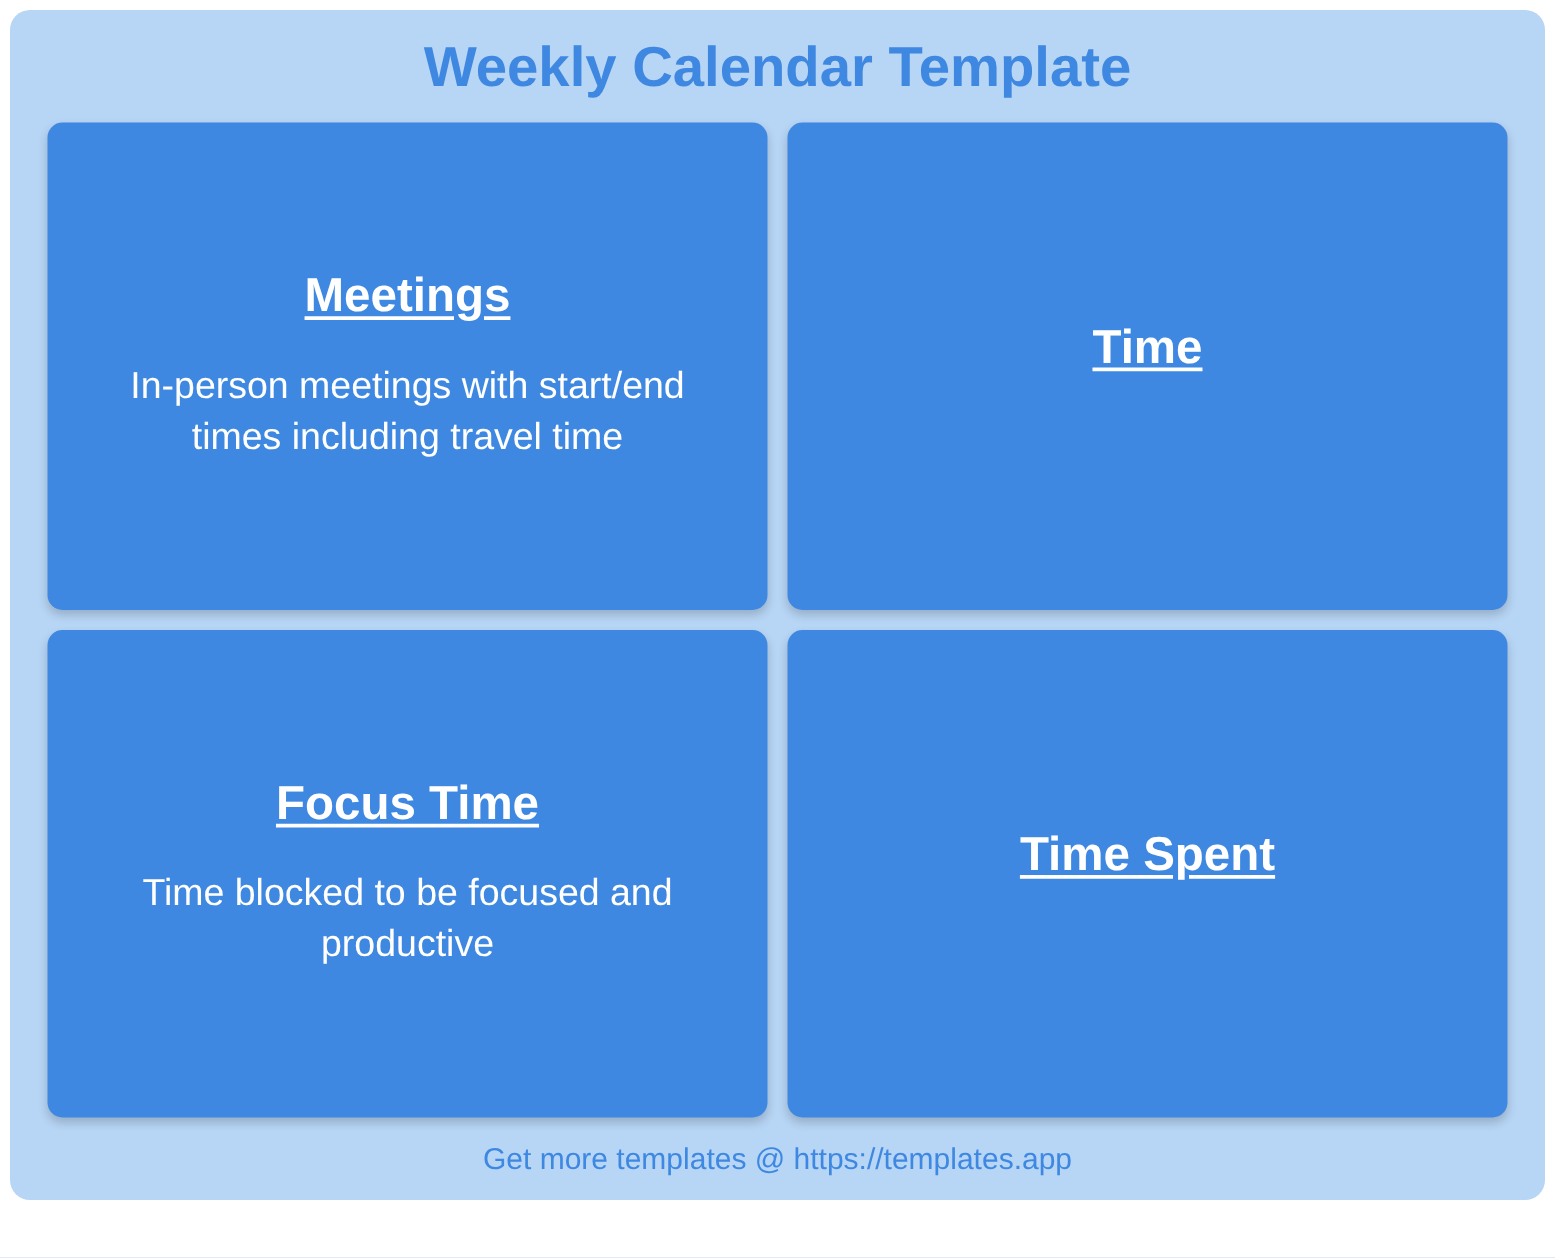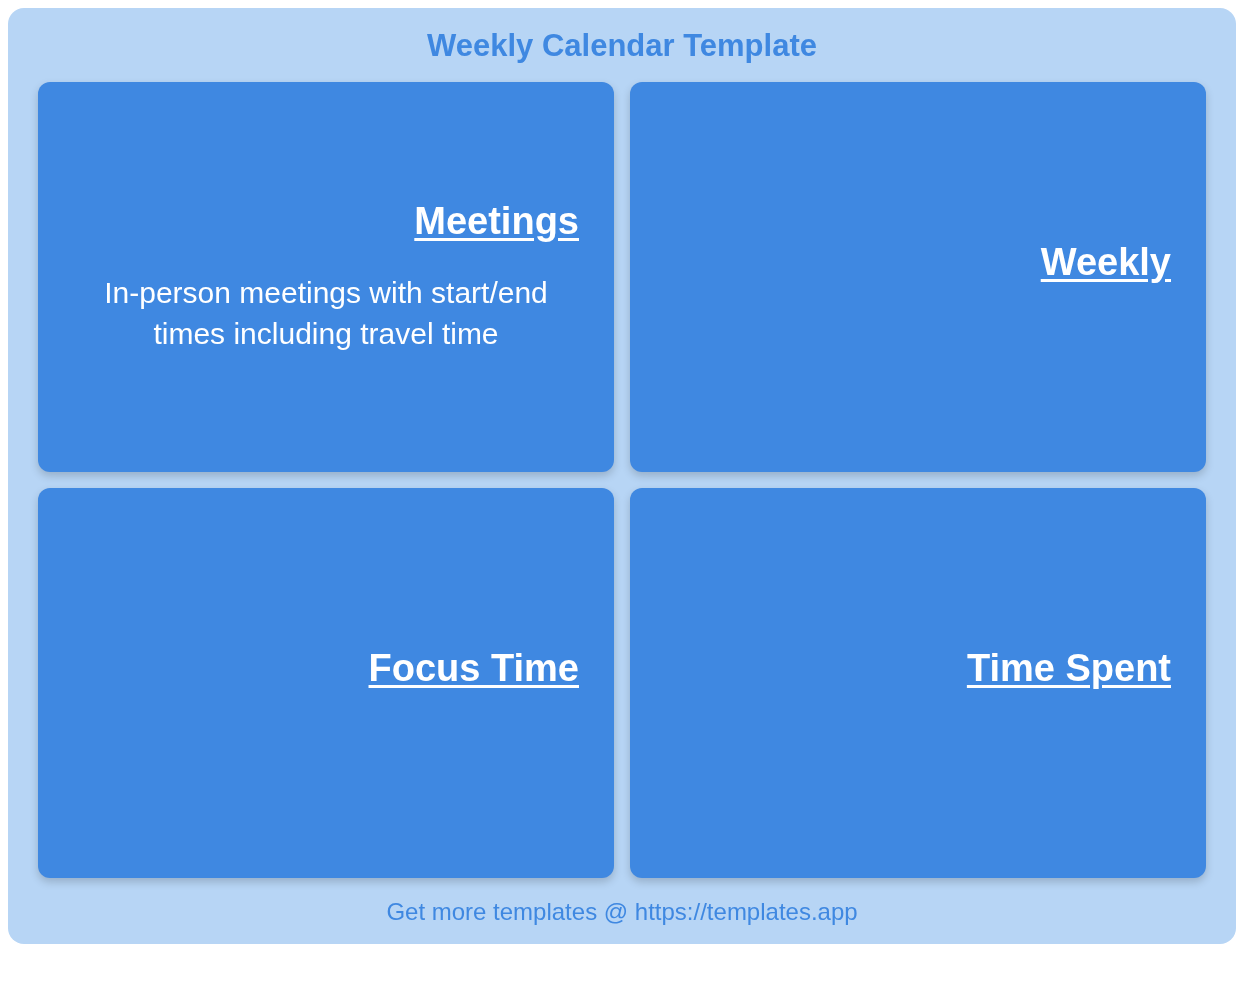--- a/index.html
+++ b/index.html
@@ -14,37 +14,37 @@
     }
     .container {
       width: 1228px;
       background: #b7d5f5;
       border-radius: 16px;
       padding: 20px 30px 18px 30px;
     }
     .title {
       text-align: center;
       color: #3f88e1;
-      font-size: 31px;
+      font-size: 45px;
       font-weight: bold;
       margin-bottom: 18px;
     }
     .grid {
       display: grid;
       grid-template-columns: 1fr 1fr;
       grid-template-rows: 1fr 1fr;
       gap: 16px;
     }
     .card {
       background: #3f88e1;
       border-radius: 12px;
       height: 390px;
       display: flex;
       flex-direction: column;
-      align-items: flex-end;
+      align-items: center;
       justify-content: center;
       padding: 30px 35px;
       box-shadow: 0 4px 8px rgba(0,0,0,0.18);
     }
     .card-title {
       color: #ffffff;
       font-size: 38px;
       font-weight: bold;
       text-decoration: underline;
       text-underline-offset: 4px;
@@ -71,25 +71,26 @@
 <div class="container">
   <h1 class="title">Weekly Calendar Template</h1>
 
   <div class="grid">
     <div class="card">
       <div class="card-title">Meetings</div>
       <div class="card-desc">In-person meetings with start/end times including travel time</div>
     </div>
 
     <div class="card">
-      <div class="card-title">Weekly</div>
+      <div class="card-title">Time</div>
     </div>
 
     <div class="card">
       <div class="card-title">Focus Time</div>
+      <div class="card-desc">Time blocked to be focused and productive</div>
     </div>
 
     <div class="card">
       <div class="card-title">Time Spent</div>
     </div>
   </div>
 
   <div class="footer">Get more templates @ https://templates.app</div>
 </div>
 

